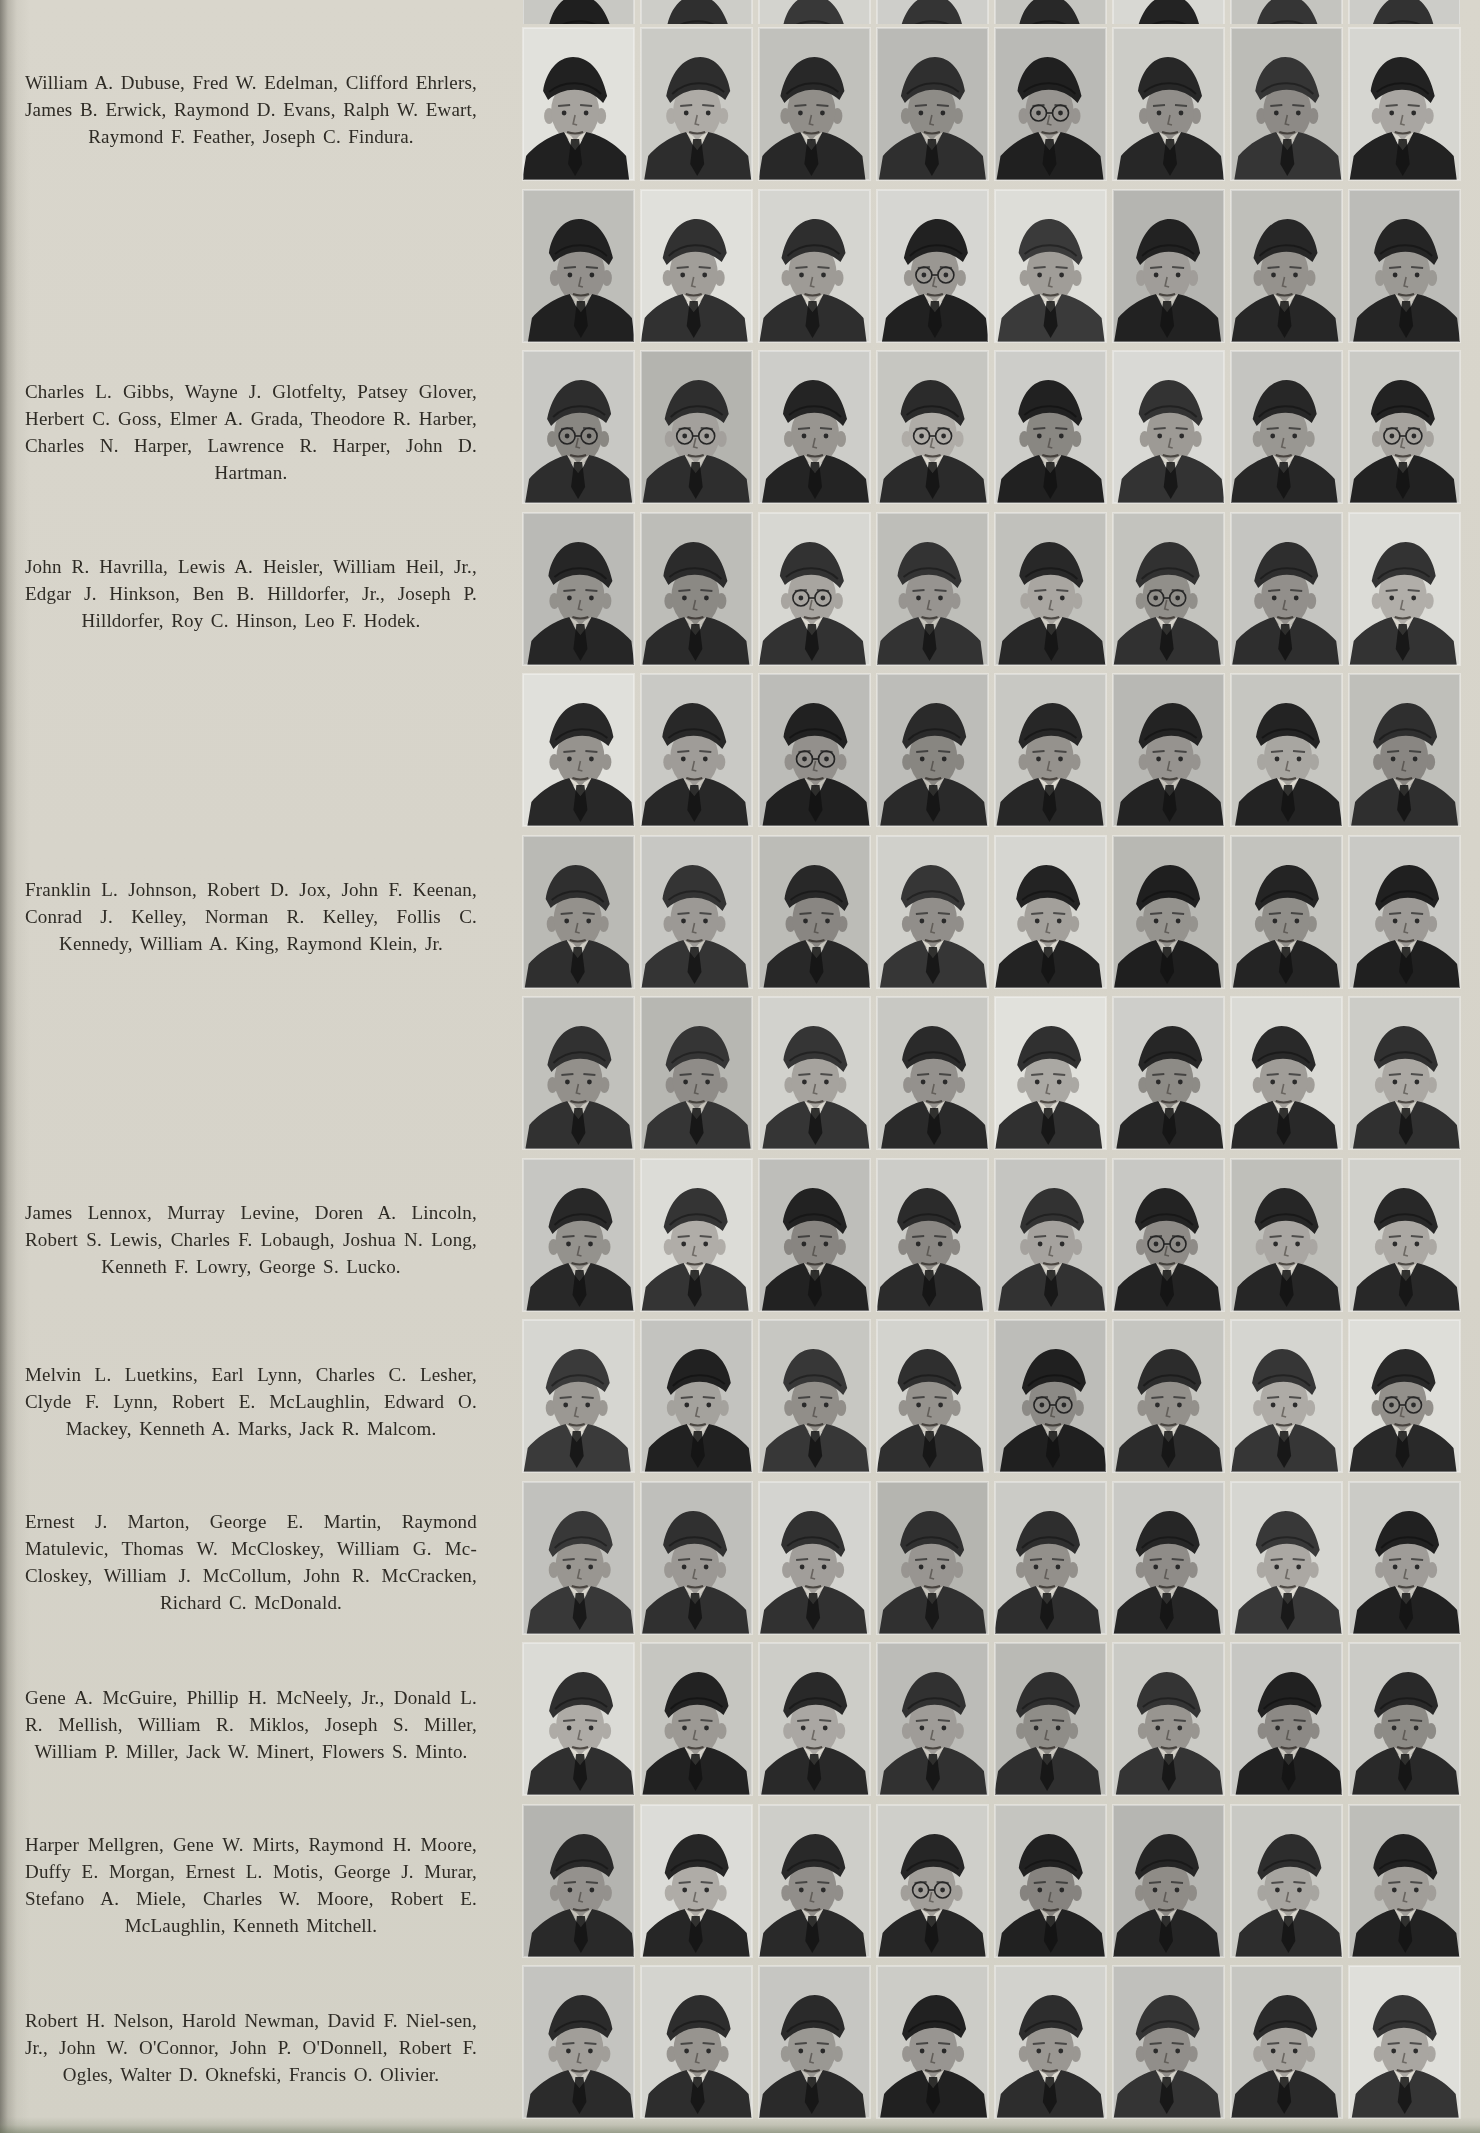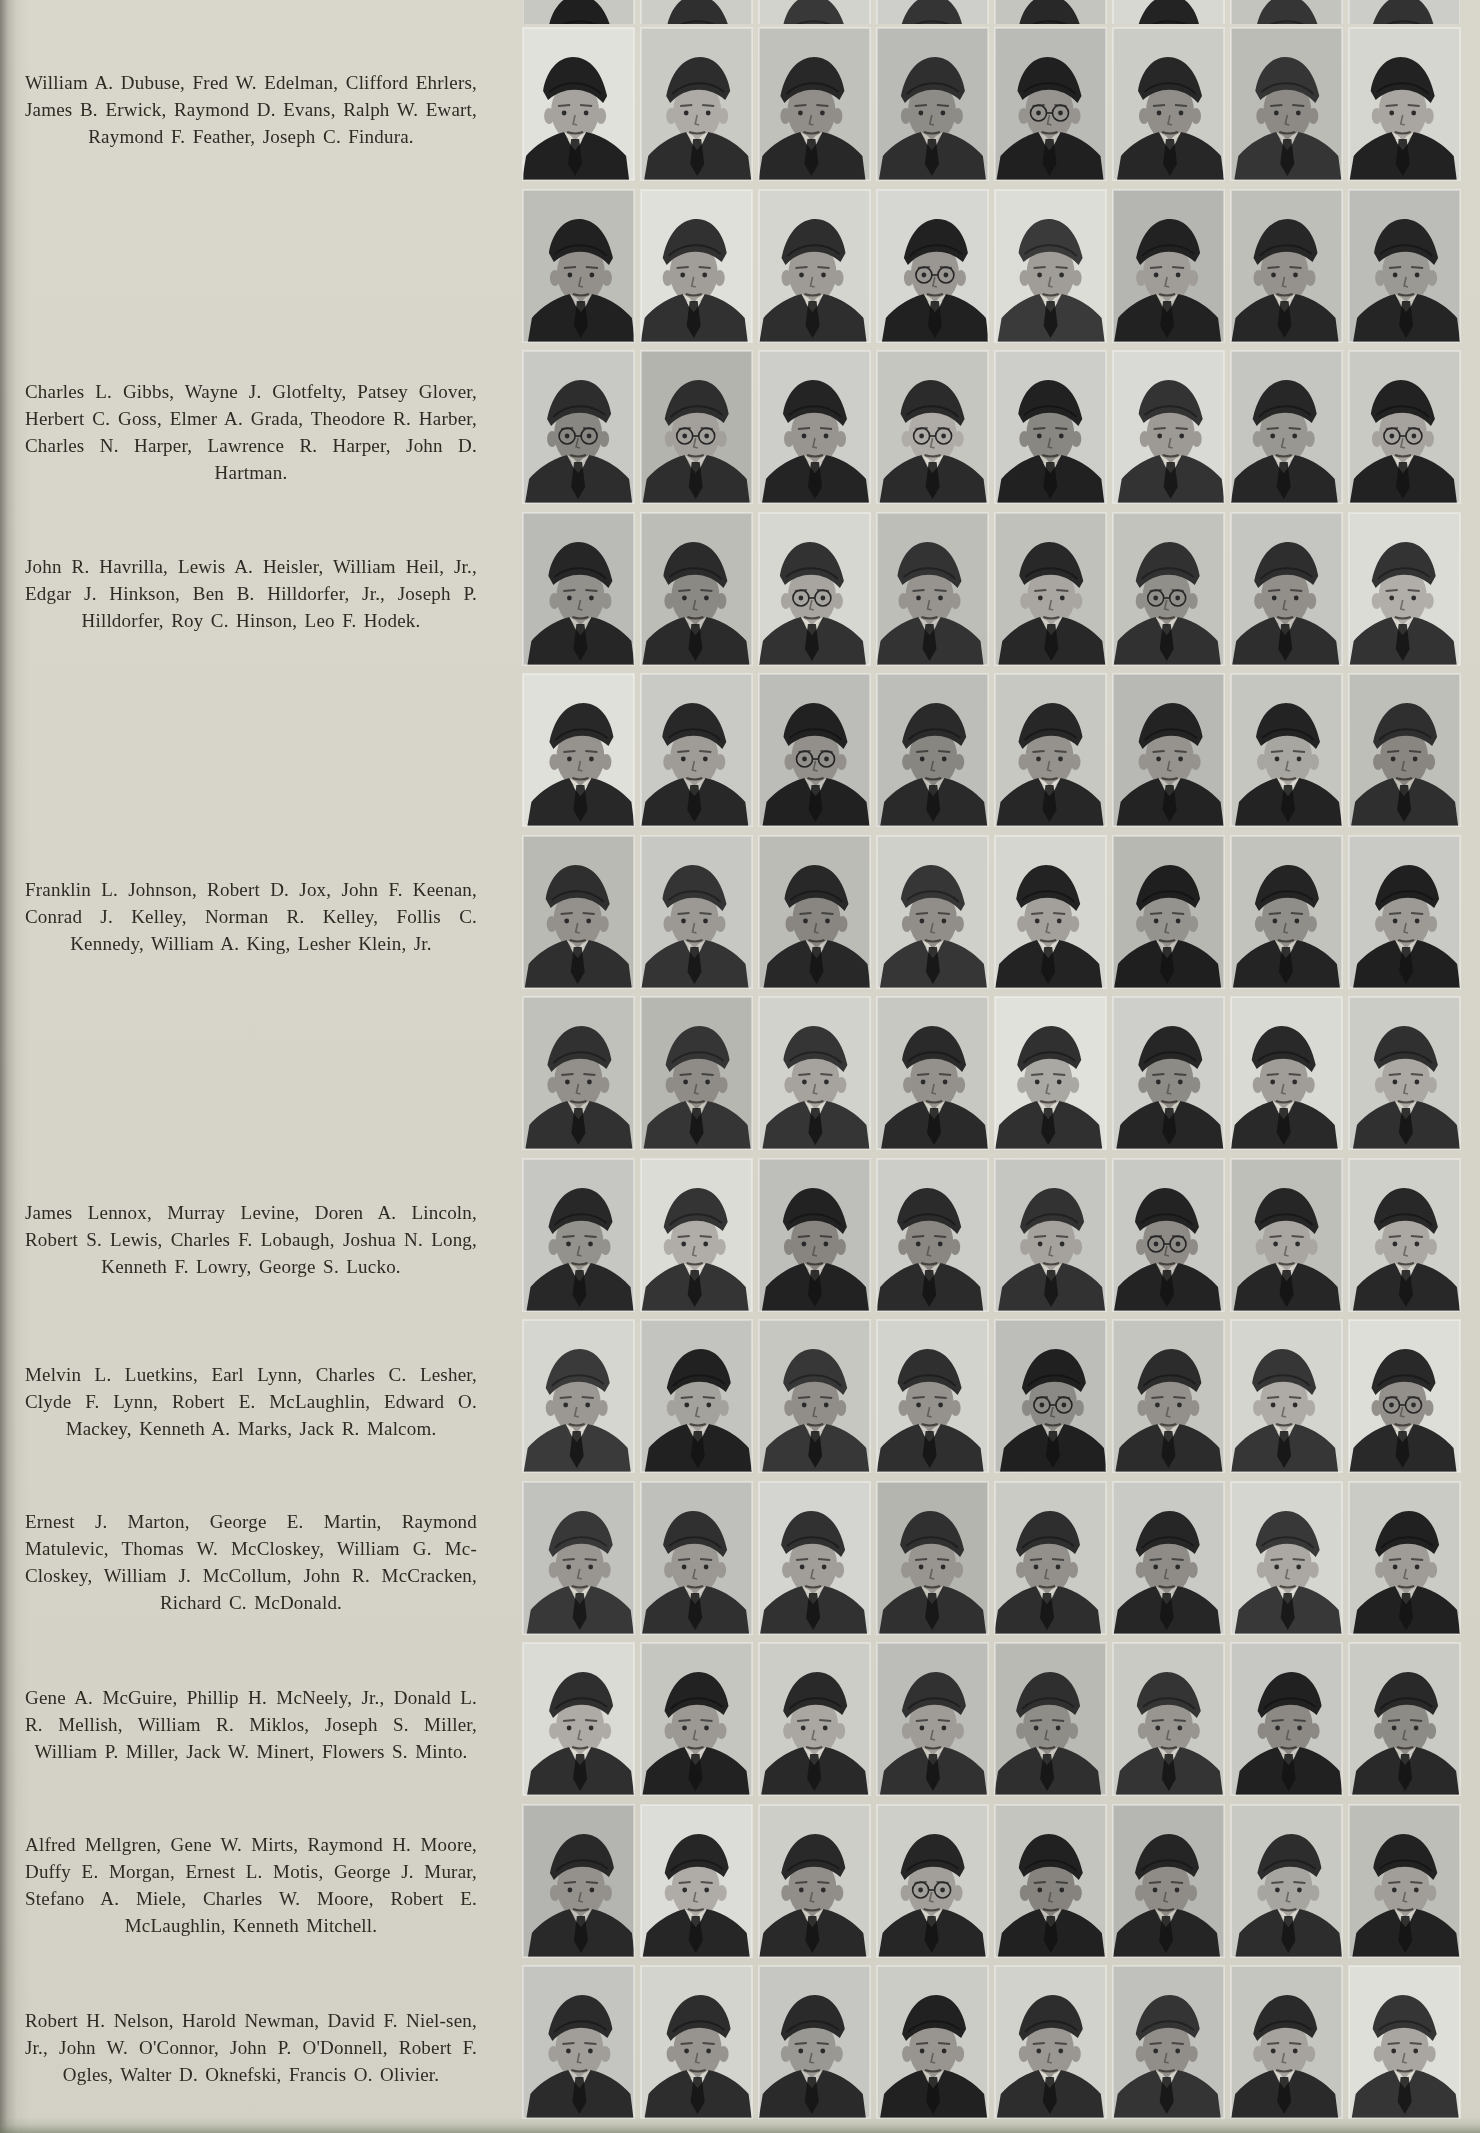--- a/index.html
+++ b/index.html
@@ -1350,21 +1350,21 @@
       <polygon points="44,104 55,122 66,104 59,108 55,113 51,108" fill="rgb(222,219,210)"></polygon>
       <polygon points="51,111 59,111 62,136 55,148 48,136" fill="rgba(20,20,20,0.85)"></polygon>
     </g>
     <rect width="111" height="152" fill="rgba(15,15,15,0.135)"></rect>
     <rect x="0.5" y="0.5" width="110" height="151" fill="none" stroke="rgba(255,255,255,0.35)"></rect>
   </svg>
           </div>
         </div>
       </div>
       <div class="row">
-        <div class="names">Franklin L. Johnson, Robert D. Jox, John F. Keenan, Conrad J. Kelley, Norman R. Kelley, Follis C. Kennedy, William A. King, Lesher Klein, Jr.</div>
+        <div class="names">Franklin L. Johnson, Robert D. Jox, John F. Keenan, Conrad J. Kelley, Norman R. Kelley, Follis C. Kennedy, William A. King, Raymond Klein, Jr.</div>
         <div class="photos">
           <div class="photo">
             <svg viewBox="0 0 111 152" xmlns="http://www.w3.org/2000/svg">
     <rect width="111" height="152" fill="rgb(200,200,195)"></rect>
     <g transform="translate(-0.3,0)">
       <ellipse cx="29" cy="88" rx="5" ry="8" fill="rgb(159,156,151)"></ellipse>
       <ellipse cx="81" cy="88" rx="5" ry="8" fill="rgb(159,156,151)"></ellipse>
       <ellipse cx="55" cy="83" rx="24" ry="30" fill="rgb(159,156,151)"></ellipse>
       <g transform="translate(111,0) scale(-1,1)">
                   <path d="M24,68 C30,40 44,29 58,29 C74,29 85,44 88,63 L83,72 C66,57 42,59 28,75 Z" fill="rgb(50,50,50)"></path>
@@ -2633,21 +2633,21 @@
       <polygon points="44,104 55,122 66,104 59,108 55,113 51,108" fill="rgb(222,219,210)"></polygon>
       <polygon points="51,111 59,111 62,136 55,148 48,136" fill="rgba(20,20,20,0.85)"></polygon>
     </g>
     <rect width="111" height="152" fill="rgba(15,15,15,0.086)"></rect>
     <rect x="0.5" y="0.5" width="110" height="151" fill="none" stroke="rgba(255,255,255,0.35)"></rect>
   </svg>
           </div>
         </div>
       </div>
       <div class="row">
-        <div class="names">Alfred Mellgren, Gene W. Mirts, Raymond H. Moore, Duffy E. Morgan, Ernest L. Motis, George J. Murar, Stefano A. Miele, Charles W. Moore, Robert E. McLaughlin, Kenneth Mitchell.</div>
+        <div class="names">Harper Mellgren, Gene W. Mirts, Raymond H. Moore, Duffy E. Morgan, Ernest L. Motis, George J. Murar, Stefano A. Miele, Charles W. Moore, Robert E. McLaughlin, Kenneth Mitchell.</div>
         <div class="photos">
           <div class="photo">
             <svg viewBox="0 0 111 152" xmlns="http://www.w3.org/2000/svg">
     <rect width="111" height="152" fill="rgb(204,204,199)"></rect>
     <g transform="translate(2.9,0)">
       <ellipse cx="29" cy="88" rx="5" ry="8" fill="rgb(167,164,159)"></ellipse>
       <ellipse cx="81" cy="88" rx="5" ry="8" fill="rgb(167,164,159)"></ellipse>
       <ellipse cx="55" cy="83" rx="24" ry="30" fill="rgb(167,164,159)"></ellipse>
       <g>
                   <path d="M24,68 C30,40 44,29 58,29 C74,29 85,44 88,63 L83,72 C66,57 42,59 28,75 Z" fill="rgb(45,45,45)"></path>

